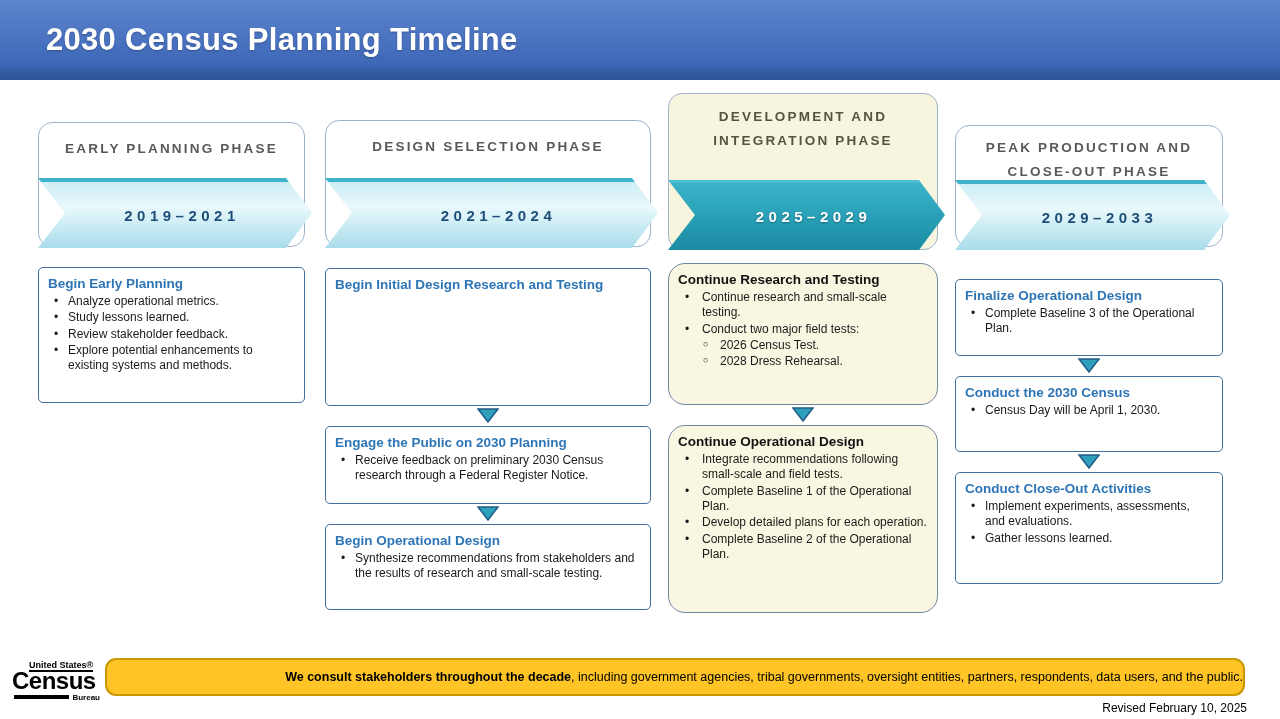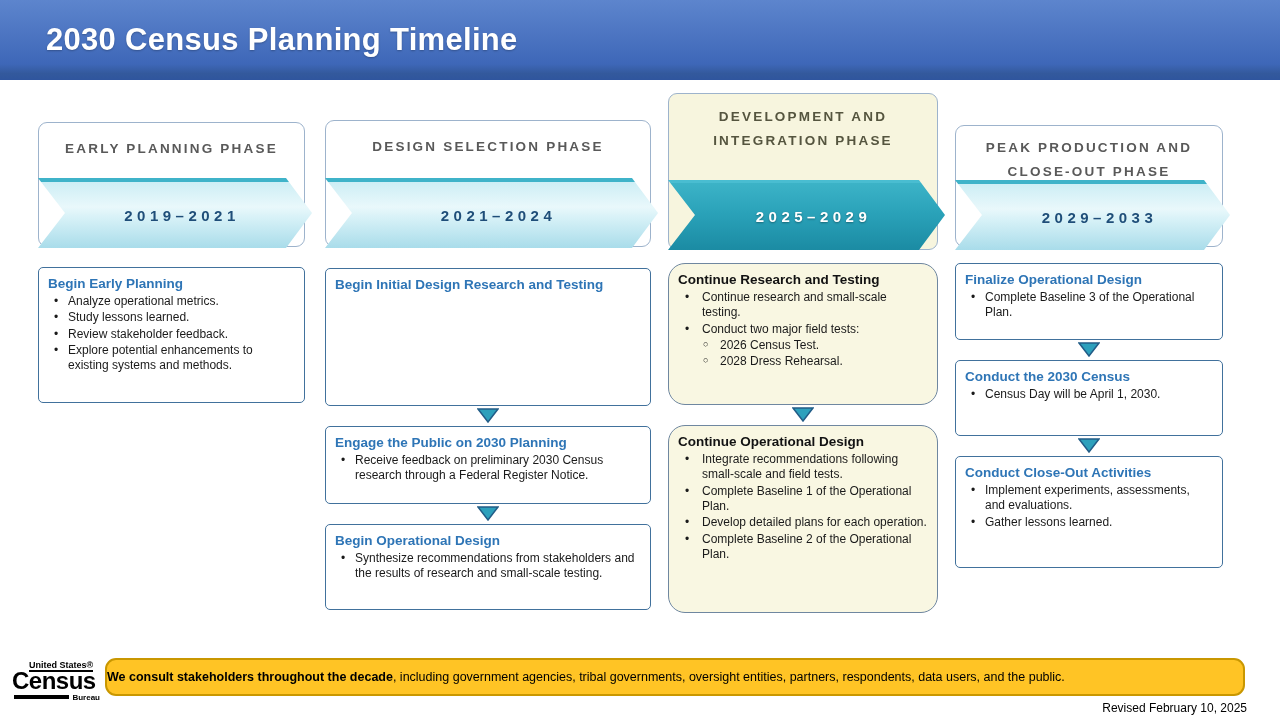--- a/index.html
+++ b/index.html
@@ -22,21 +22,21 @@
   }
 
   
   .phase-col { position:absolute; }
   .col-0 { left:38px;  width:267px; top:122px; }
   .col-1 { left:325px; width:326px; top:120px; }
   .col-2 { left:668px; width:270px; top:93px;  }
   .col-3 { left:955px; width:268px; top:125px; }
 
   .phase-card {
-    border:1px solid #9db3cc; border-radius:9px; background:#ffffff;
+    border:1px solid #9db3cc; border-radius:14px; background:#ffffff;
     width:100%; position:relative; z-index:1;
   }
   .col-0 .phase-card { height:125px; }
   .col-1 .phase-card { height:127px; }
   .col-2 .phase-card { height:157px; background:#f7f5de; }
   .col-3 .phase-card { height:122px; }
 
   .phase-title {
     color:#595959; font-weight:bold; font-size:13.5px; letter-spacing:2.2px;
     text-align:center; padding:14px 12px 0; line-height:1.75;
@@ -66,21 +66,21 @@
     border-top:3px solid #49bdd1;
     filter:drop-shadow(2px 3px 3px rgba(30,60,75,0.45));
   }
   .arrow.dark .years { color:#ffffff; text-shadow:0 1px 2px rgba(0,0,0,0.35); }
 
   
   .boxes { width:100%; }
   .col-0 .boxes { margin-top:20px; }
   .col-1 .boxes { margin-top:21px; }
   .col-2 .boxes { margin-top:13px; }
-  .col-3 .boxes { margin-top:16px; }
+  .col-3 .boxes { margin-top:32px; }
 
   .content-box {
     border:1px solid #41719c; border-radius:5px; background:#ffffff;
     padding:8px 9px 8px 9px; width:100%;
   }
   .content-box.cream { background:#f9f7e2; border-color:#6f87a0; border-radius:17px; }
   .col-0 .box-0 { min-height:136px; }
   .col-1 .box-0 { min-height:138px; }
   .col-1 .box-1 { min-height:78px;padding-left:9px; }
   .col-1 .box-2 { min-height:86px; }
@@ -115,21 +115,21 @@
     border-bottom:2px solid #000; padding-bottom:0px; letter-spacing:0px;
   }
   .logo-name { font-size:24px; font-weight:bold; letter-spacing:-0.5px; line-height:0.95; margin-top:-2px; }
   .logo-bar { display:flex; align-items:flex-start; gap:3px; margin-top:0px; padding-left:2px; }
   .logo-bar .bar { width:58px; height:4px; background:#000; margin-top:2px; }
   .logo-sub { font-size:8px; font-weight:bold; }
 
   .gold-banner {
     position:absolute; left:105px; right:35px; top:658px; height:38px;
     background:#ffc425; border:2px solid #c99700; border-radius:11px;
-    display:flex; align-items:center; justify-content:flex-start;
+    display:flex; align-items:center; justify-content:flex-end;
     font-size:12.5px; color:#000;
   }
   .gold-banner .b { font-weight:bold; }
   .revised { position:absolute; right:33px; top:701px; font-size:12px; color:#000; }
 </style>
 </head>
 <body>
 
 <div class="canvas">
 

